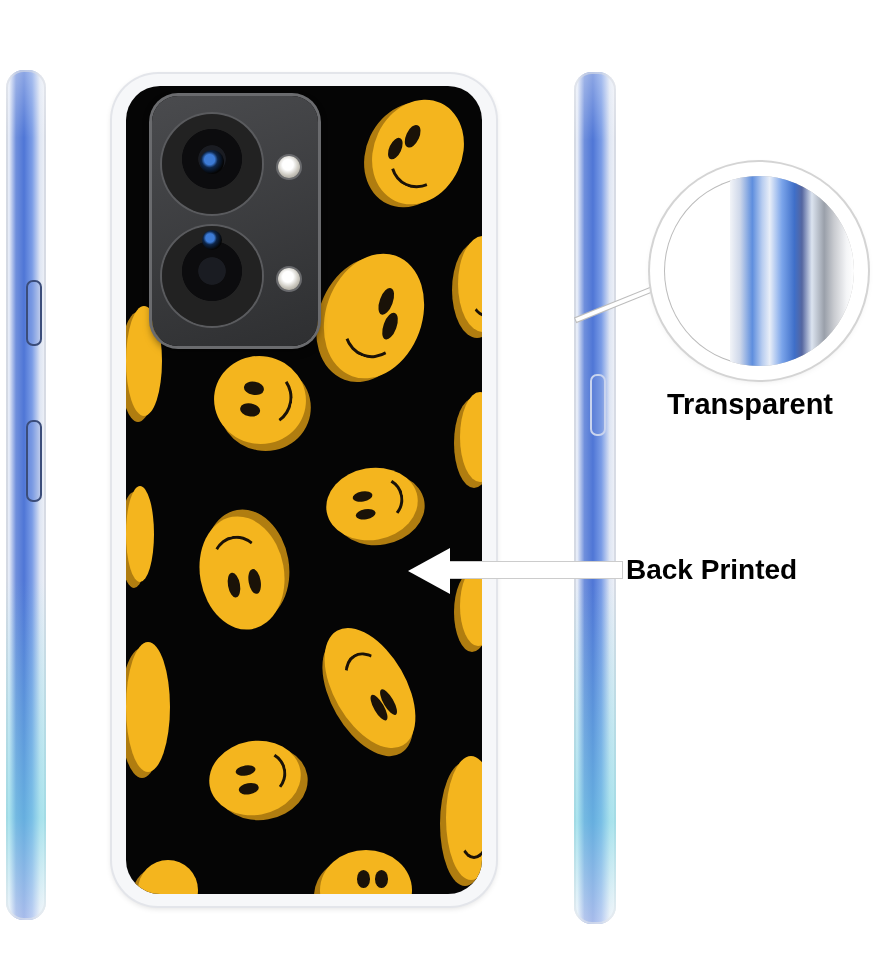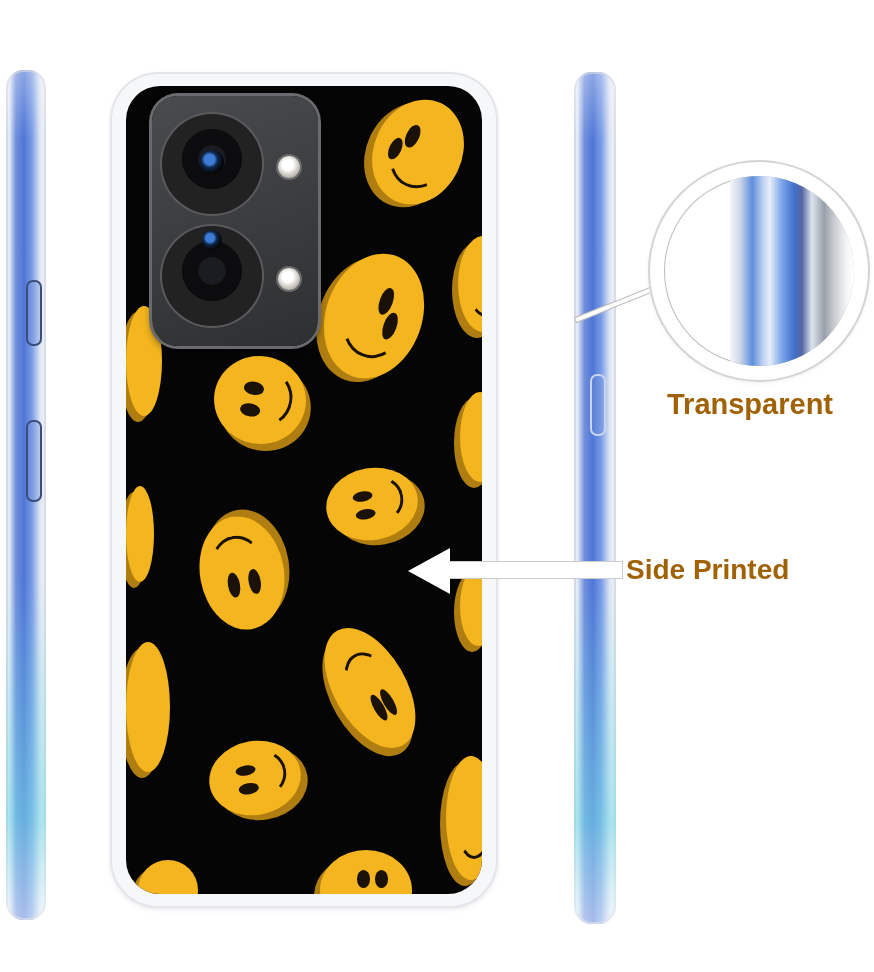--- a/index.html
+++ b/index.html
@@ -29,21 +29,21 @@
     .lens .glass { position:absolute; border-radius:50%; background:radial-gradient(circle at 40% 40%, #3d7bd6 0 25%, #0d2548 40%, #050505 70%); }
     .flash { position:absolute; width:22px; height:22px; border-radius:50%; background:radial-gradient(circle at 45% 40%, #fff 0 30%, #c9c6bd 60%, #8d8a82 100%); box-shadow: 0 0 0 2px #6a6b6e; }
 
     
     .zoom-circle { position:absolute; left:654px; top:166px; width:210px; height:210px; border-radius:50%; background:#fff;
       box-shadow: 0 0 0 4px #fff, 0 0 0 6px #d4d4d4, 0 2px 8px rgba(0,0,0,.25); overflow:hidden; }
     .zoom-inner { position:absolute; inset:10px; border-radius:50%; overflow:hidden; background:#fff; box-shadow: inset 0 0 0 1px #bbb; }
     .zoom-stripes { position:absolute; left:66px; top:0; width:124px; height:100%;
       background: linear-gradient(90deg, #f2f4f8 0%, #cfd8ea 8%, #5e8ede 18%, #b8cdf0 26%, #e8eef8 32%, #7aa4ea 42%, #3f6fc9 52%, #5566a0 58%, #dbe3ef 66%, #9aa0aa 76%, #c9cbd0 84%, #f4f5f7 94%, #ffffff 100%); }
     .callout-line { position:absolute; left:576px; top:318px; width:100px; height:4px; background:#fff; box-shadow: 0 0 0 1px #bdbdbd; transform-origin:0 50%; transform: rotate(-22deg); }
-    .label { position:absolute; font-family:"Liberation Sans", sans-serif; font-weight:bold; color:#a16207; text-align:center; }
+    .label { position:absolute; font-family:"Liberation Sans", sans-serif; font-weight:bold; color:#000000; text-align:center; }
     .lbl-transparent { left:640px; top:386px; width:220px; font-size:29px; line-height:36px; }
     .lbl-back { left:626px; top:552px; font-size:28px; line-height:36px; white-space:nowrap; }
 
     .arrow-shaft { position:absolute; left:446px; top:562px; width:176px; height:16px; background:#fff; box-shadow: 0 0 0 1px #ccc; }
     .arrow-head { position:absolute; left:408px; top:548px; width:0; height:0; border-top:23px solid transparent; border-bottom:23px solid transparent; border-right:42px solid #fff; }
   </style>
 </head>
 <body>
 
 <div class="side" style="left:6px; top:70px; width:40px; height:850px;">
@@ -118,21 +118,21 @@
     </div>
   </div>
 </div>
 
 <div class="side" style="left:574px; top:72px; width:42px; height:852px;">
   <div class="btn" style="left:16px; top:302px; width:12px; height:58px; border-color:#c9d4ee;"></div>
 </div>
 
 <div class="arrow-shaft"></div>
 <div class="arrow-head"></div>
-<div class="label lbl-back">Side Printed</div>
+<div class="label lbl-back">Back Printed</div>
 
 <div class="callout-line"></div>
 <div class="zoom-circle">
   <div class="zoom-inner">
     <div class="zoom-stripes"></div>
   </div>
 </div>
 <div class="label lbl-transparent">
   <div>Transparent</div>
 </div>

